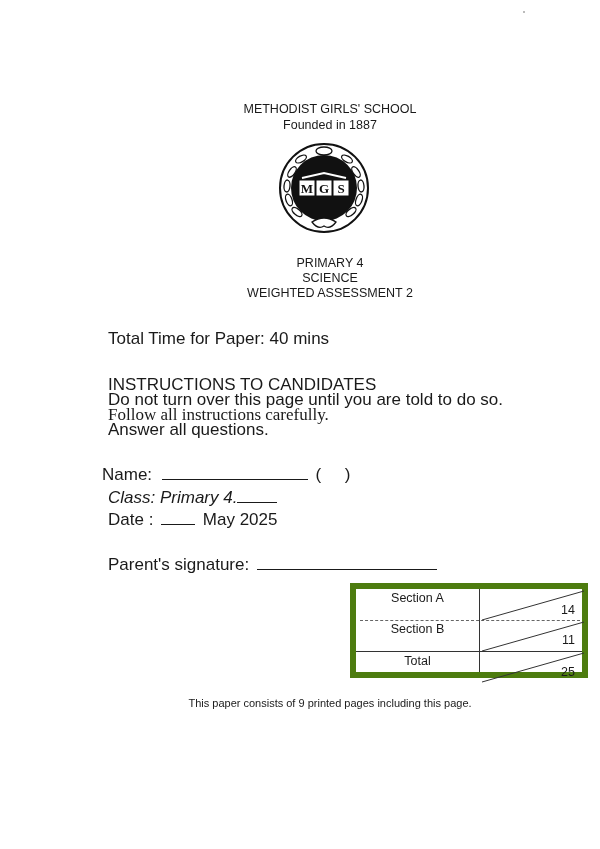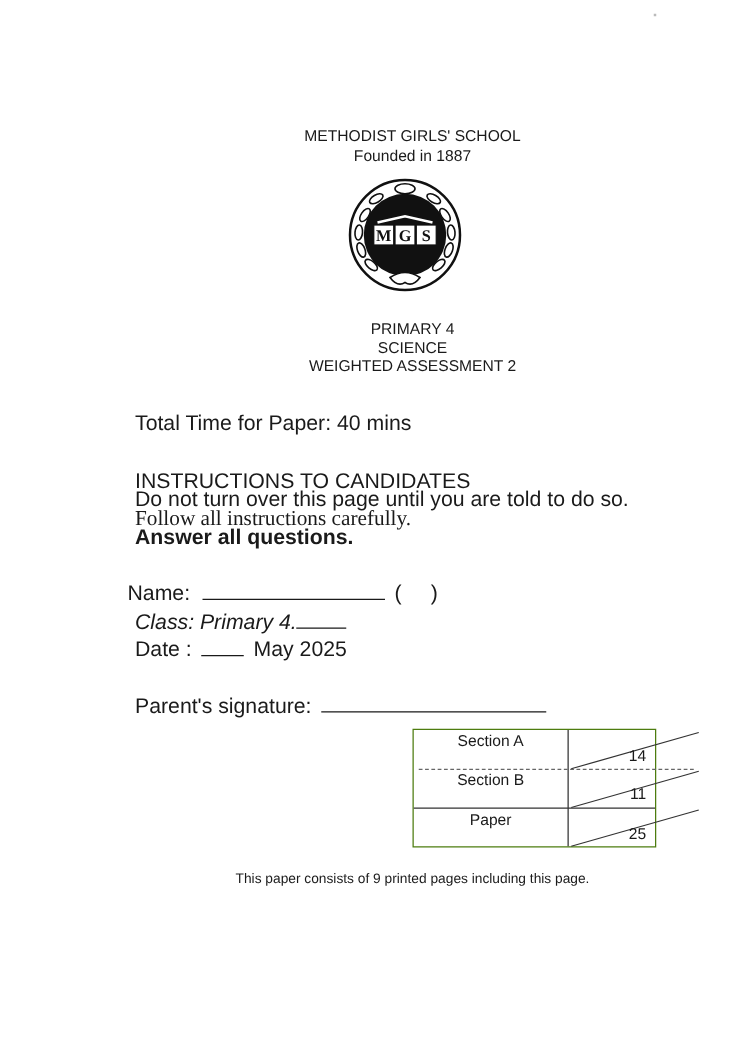--- a/index.html
+++ b/index.html
@@ -5,21 +5,21 @@
     html, body { margin: 0; padding: 0; background: #ffffff; }
     body { width: 600px; height: 849px; position: relative; overflow: hidden;
            font-family: "Liberation Sans", sans-serif; color: #1a1a1a; }
     .abs { position: absolute; }
     .center-line { position: absolute; left: 0; width: 660px; text-align: center; font-size: 12.5px; }
     .t { font-size: 17px; line-height: 15px; white-space: nowrap; }
     .u { }
     .blank { display: inline-block; border-bottom: 1px solid #1a1a1a; height: 11px; vertical-align: baseline; }
     .speck { position: absolute; left: 523px; top: 11px; width: 2px; height: 2px; background: #bbb; }
     .crest { position: absolute; left: 278px; top: 142px; width: 92px; height: 92px; }
-    .marks-box { position: absolute; left: 330px; top: 583px; width: 195px; height: 95px; border: 1px solid #4d7c0f; box-sizing: border-box; }
+    .marks-box { position: absolute; left: 350px; top: 583px; width: 238px; height: 95px; border: 6px solid #4d7c0f; box-sizing: border-box; }
     .marks-box .vdiv { position: absolute; left: 123px; top: 0; width: 1px; height: 100%; background: #333; }
     .marks-box .hdiv { position: absolute; left: 0; top: 62px; width: 100%; height: 1px; background: #333; }
     .marks-box .dash { position: absolute; left: 4px; top: 31px; width: 220px; border-top: 1px dashed #666; }
     .marks-box .lbl { position: absolute; width: 123px; text-align: center; font-size: 12.5px; }
     .marks-box .val { position: absolute; right: 7px; font-size: 12.5px; text-align: right; }
     .marks-box svg { position: absolute; left: 124px; top: 0; }
     .footer { position: absolute; top: 697px; left: 0; width: 660px; text-align: center; font-size: 11px; }
   </style>
 </head>
 <body>
@@ -63,21 +63,21 @@
 
 <div class="center-line" style="top:256px;">PRIMARY 4</div>
 <div class="center-line" style="top:271px;">SCIENCE</div>
 <div class="center-line" style="top:286px;">WEIGHTED ASSESSMENT 2</div>
 
 <div class="abs t" style="left:108px; top:331px;">Total Time for Paper: 40 mins</div>
 
 <div class="abs t u" style="left:108px; top:377px;">INSTRUCTIONS TO CANDIDATES</div>
 <div class="abs t" style="left:108px; top:392px;">Do not turn over this page until you are told to do so.</div>
 <div class="abs t" style="left:108px; top:407px;font-family:Liberation Serif, serif;">Follow all instructions carefully.</div>
-<div class="abs t" style="left:108px; top:422px;font-weight:bold;">Answer all questions.</div>
+<div class="abs t" style="left:108px; top:422px;">Answer all questions.</div>
 
 <div class="abs t" style="left:102px; top:467px;">
   <span>Name:</span>
   <span class="blank" style="width:146px; margin-left:5px;"></span>
   <span style="margin-left:3px;">(</span>
   <span style="display:inline-block; width:14px;"></span>
   <span>)</span>
 </div>
 
 <div class="abs t" style="left:108px; top:490px;font-style:italic;">
@@ -101,17 +101,17 @@
   <div class="dash"></div>
   <svg width="105" height="95" viewBox="0 0 105 95">
     <line x1="2" y1="31" x2="104" y2="2" stroke="#333" stroke-width="1"></line>
     <line x1="2" y1="62" x2="104" y2="33" stroke="#333" stroke-width="1"></line>
     <line x1="2" y1="93" x2="104" y2="64" stroke="#333" stroke-width="1"></line>
   </svg>
   <div class="lbl" style="top:2px;">Section A</div>
   <div class="val" style="top:14px;">14</div>
   <div class="lbl" style="top:33px;">Section B</div>
   <div class="val" style="top:44px;">11</div>
-  <div class="lbl" style="top:65px;">Paper</div>
+  <div class="lbl" style="top:65px;">Total</div>
   <div class="val" style="top:76px;">25</div>
 </div>
 
 <div class="footer">This paper consists of 9 printed pages including this page.</div>
 
 </body></html>

